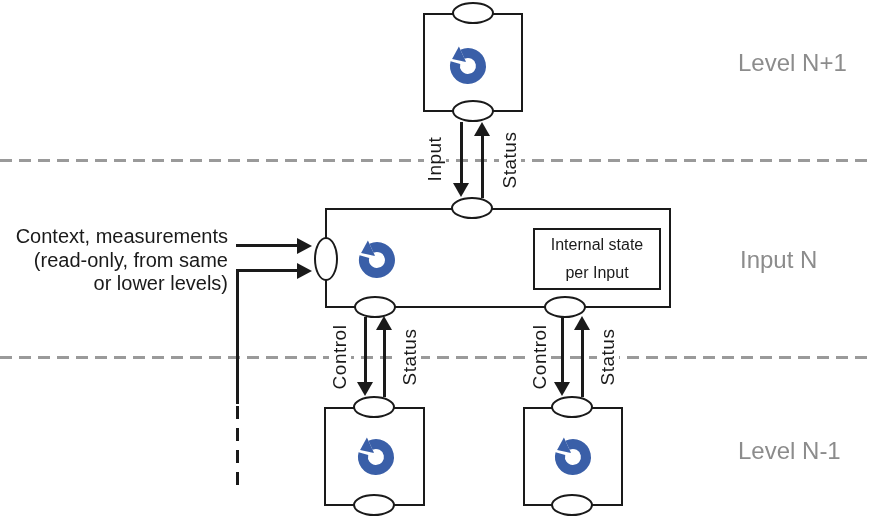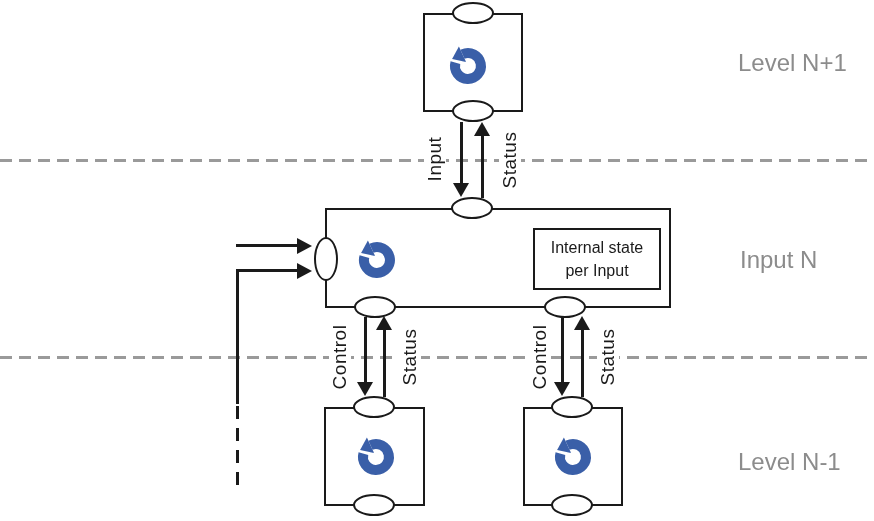--- a/index.html
+++ b/index.html
@@ -19,21 +19,21 @@
     background:repeating-linear-gradient(90deg,var(--dash-gray) 0 12px,transparent 12px 19px);
   }
   
   .box{
     position:absolute;border:2.5px solid var(--ink);background:#fff;
     box-sizing:border-box;z-index:2;
   }
   .inner-box{
     position:absolute;border:2.5px solid var(--ink);background:#fff;box-sizing:border-box;
     z-index:3;display:flex;align-items:center;justify-content:center;text-align:center;
-    font-size:16px;line-height:23px;white-space:pre-line;
+    font-size:16px;line-height:28px;white-space:pre-line;
   }
   
   .ellipse{
     position:absolute;border:2.5px solid var(--ink);background:#fff;border-radius:50%;
     box-sizing:border-box;z-index:4;
   }
   .ellipse.h{width:42px;height:22px;}
   .ellipse.v{width:24px;height:44px;}
   
   .shaft-v{position:absolute;width:3px;background:var(--ink);z-index:2;}
@@ -70,21 +70,21 @@
 </head>
 <body>
 
 <div class="stage">
 
   <div class="hdash" style="top:159px"></div>
   <div class="hdash" style="top:356px"></div>
 
   <div class="level-label" style="left:738px;top:49px">Level N+1</div>
   <div class="level-label" style="left:740px;top:246px">Input N</div>
-  <div class="level-label" style="left:738px;top:448px">Level N-1</div>
+  <div class="level-label" style="left:738px;top:437px">Level N-1</div>
 
   <div class="box" style="left:423px;top:13px;width:100px;height:99px"></div>
   <svg class="loop-svg" style="left:442px;top:40px" viewBox="0 0 48 48">
     <path class="loop-arc" d="M 20.5 14.2 A 13 13 0 1 1 13.4 22.6"></path>
     <polygon class="loop-head" points="10.1,19.1 16.9,6.5 24.1,21.9"></polygon>
   </svg>
   <div class="ellipse h" style="left:452px;top:2px"></div>
   <div class="ellipse h" style="left:452px;top:100px"></div>
 
   <div class="shaft-v" style="left:460px;top:122px;height:63px"></div>
@@ -99,20 +99,23 @@
     <path class="loop-arc" d="M 20.5 14.2 A 13 13 0 1 1 13.4 22.6"></path>
     <polygon class="loop-head" points="10.1,19.1 16.9,6.5 24.1,21.9"></polygon>
   </svg>
   <div class="inner-box" style="left:533px;top:228px;width:128px;height:62px">Internal state
 per Input</div>
   <div class="ellipse h" style="left:451px;top:197px"></div>
   <div class="ellipse v" style="left:314px;top:237px"></div>
   <div class="ellipse h" style="left:354px;top:296px"></div>
   <div class="ellipse h" style="left:544px;top:296px"></div>
 
+  <div class="annotation">Context, measurements
+(read-only, from same
+or lower levels)</div>
   <div class="shaft-h" style="left:236px;top:244px;width:62px"></div>
   <div class="head right" style="left:297px;top:238px"></div>
   <div class="shaft-h" style="left:236px;top:269px;width:62px"></div>
   <div class="head right" style="left:297px;top:263px"></div>
   <div class="shaft-v" style="left:236px;top:270px;height:134px"></div>
   <div class="vline-dashed" style="left:236px;top:406px;height:80px"></div>
 
   <div class="shaft-v" style="left:364px;top:317px;height:67px"></div>
   <div class="head down" style="left:357px;top:382px"></div>
   <div class="head up" style="left:376px;top:316px"></div>

